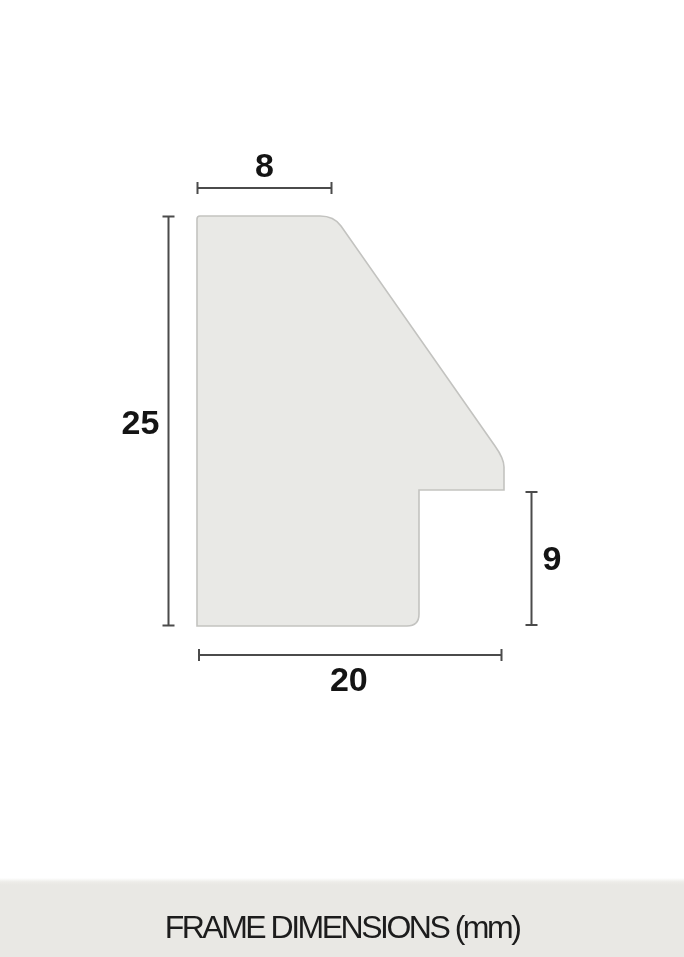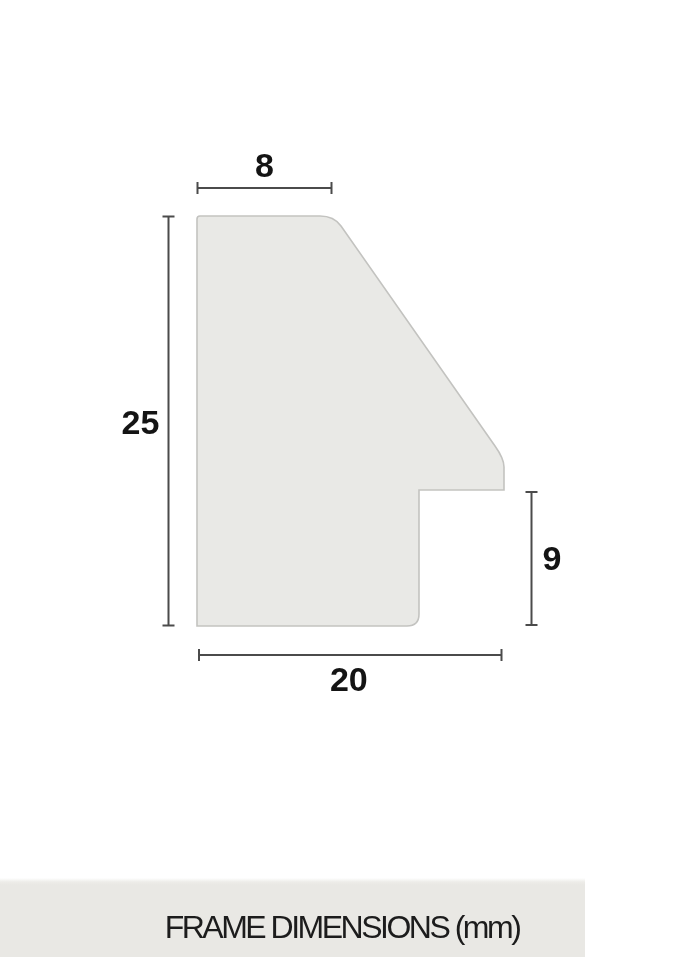--- a/index.html
+++ b/index.html
@@ -2,21 +2,21 @@
 <html><head>
 <meta charset="utf-8">
 <style>
   html,body{margin:0;padding:0;}
   body{width:684px;height:957px;background:#ffffff;overflow:hidden;
        font-family:"Liberation Sans", sans-serif;position:relative;}
   svg{position:absolute;top:0;left:0;}
   .num{font-family:"Liberation Sans", sans-serif;font-weight:bold;
        font-size:34px;fill:#141414;}
   
-  #footer{position:absolute;left:0;top:878px;width:585px;height:79px;
+  #footer{position:absolute;left:0;top:878px;width:684px;height:79px;
           background:linear-gradient(#ffffff 0,#edece8 4px,#e9e8e4 7px);}
   #footer .txt{position:absolute;left:0;top:11px;width:684px;text-align:center;
           font-size:32px;color:#1c1c1c;letter-spacing:-2.5px;
           line-height:77px;}
 </style>
 </head>
 <body>
 
 <svg width="684" height="905" viewBox="0 0 684 905">
 

